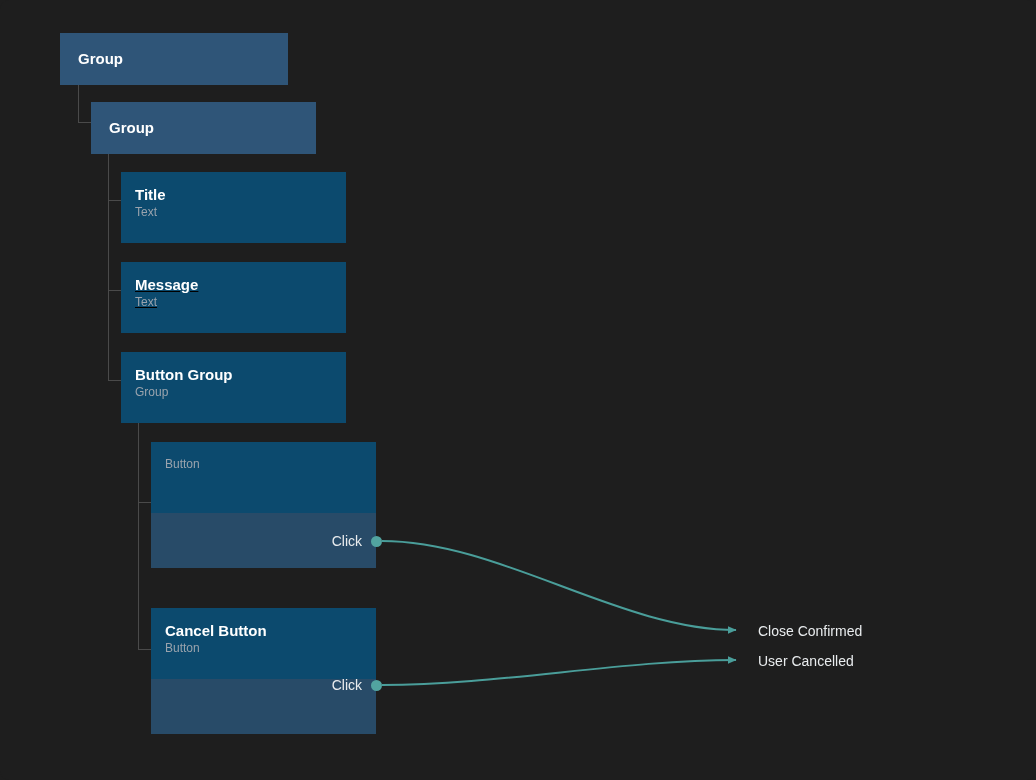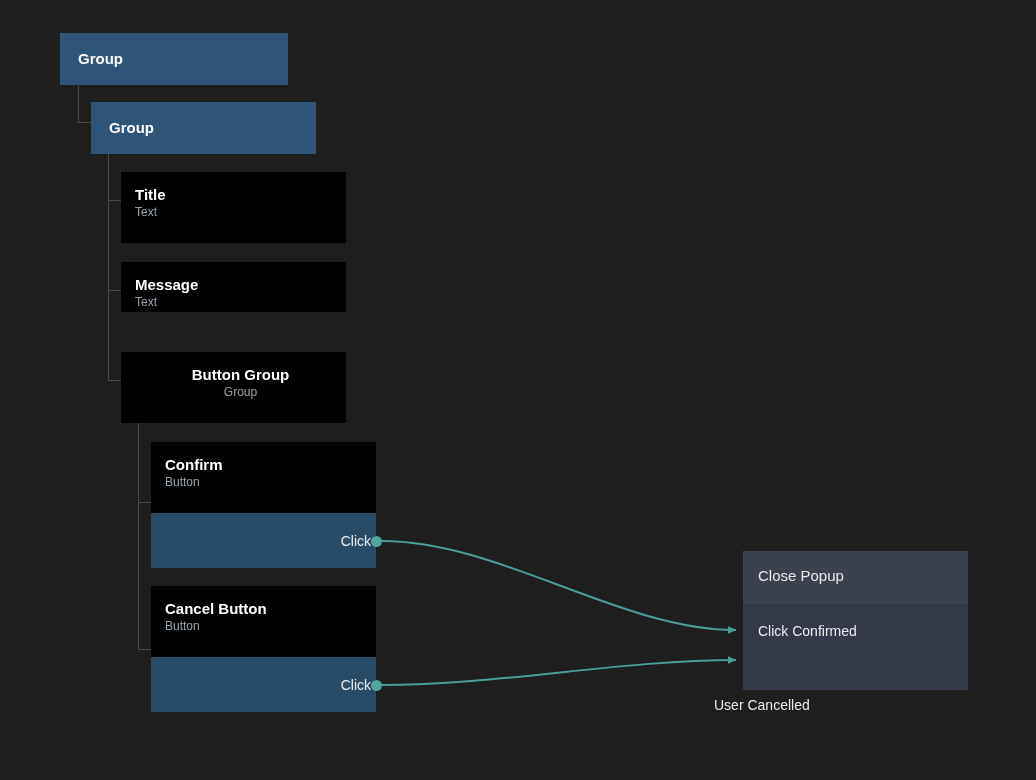--- a/index.html
+++ b/index.html
@@ -45,21 +45,21 @@
   .node-header {
     box-sizing: border-box;
     width: 100%;
   }
   .node-body {
     box-sizing: border-box;
     width: 100%;
   }
 
   
-  .node.blue .node-header { background: #000000; }
+  .node.blue .node-header { background: #0c4a6e; }
   .node.blue .node-body   { background: #284b68; }
 
   
   .node.gray .node-header { background: #3b414f; }
   .node.gray .node-body   { background: #333949; }
 
   .node-title {
     color: #ffffff;
     font-size: 15px;
     font-weight: bold;
@@ -107,21 +107,21 @@
     font-size: 14px;
     line-height: 16px;
   }
   .port-dot {
     width: 11px;
     height: 11px;
     border-radius: 50%;
     background: #52a4a0;
     flex: 0 0 auto;
   }
-  .port-row.out .port-label { }
+  .port-row.out .port-label { margin-right: 9px; }
 </style>
 </head>
 <body>
 
 <div id="canvas">
 
   <div class="tree-line v" style="left:78px; top:85px; height:38px;"></div>
   <div class="tree-line h" style="left:78px; top:122px; width:14px;"></div>
 
   <div class="tree-line v" style="left:108px; top:154px; height:227px;"></div>
@@ -151,64 +151,57 @@
     <div class="node-title">Group</div>
   </div>
 
   <div class="node blue" style="left:121px; top:172px; width:225px; height:71px;">
     <div class="node-header" style="height:71px; padding:14px 0 0 14px;">
       <div class="node-title">Title</div>
       <div class="node-subtitle">Text</div>
     </div>
   </div>
 
-  <div class="node blue" style="left:121px; top:262px; width:225px; height:50px;">
+  <div class="node blue" style="left:121px; top:262px; width:225px; height:71px;text-decoration:underline;">
     <div class="node-header" style="height:71px; padding:14px 0 0 14px;">
       <div class="node-title">Message</div>
       <div class="node-subtitle">Text</div>
     </div>
   </div>
 
   <div class="node blue" style="left:121px; top:352px; width:225px; height:71px;">
-    <div class="node-header" style="height:71px; padding:14px 0 0 14px;text-align:center;">
+    <div class="node-header" style="height:71px; padding:14px 0 0 14px;">
       <div class="node-title">Button Group</div>
       <div class="node-subtitle">Group</div>
     </div>
   </div>
 
   <div class="node blue" style="left:151px; top:442px; width:225px; height:126px;">
     <div class="node-header" style="height:71px; padding:14px 0 0 14px;">
-      <div class="node-title">Confirm</div>
       <div class="node-subtitle">Button</div>
     </div>
     <div class="node-body" style="height:55px;"></div>
   </div>
   <div class="port-row out" style="left:151px; top:535px; width:231px; height:12px;">
     <span class="port-label">Click</span>
     <span class="port-dot"></span>
   </div>
 
-  <div class="node blue" style="left:151px; top:586px; width:225px; height:132px;">
+  <div class="node blue" style="left:151px; top:608px; width:225px; height:132px;">
     <div class="node-header" style="height:71px; padding:14px 0 0 14px;">
       <div class="node-title">Cancel Button</div>
       <div class="node-subtitle">Button</div>
     </div>
     <div class="node-body" style="height:55px;"></div>
   </div>
   <div class="port-row out" style="left:151px; top:679px; width:231px; height:12px;">
     <span class="port-label">Click</span>
     <span class="port-dot"></span>
   </div>
 
-  <div class="node gray" style="left:743px; top:551px; width:225px; height:139px;">
-    <div class="node-header" style="height:53px; padding:16px 0 0 15px;">
-      <div class="node-title light">Close Popup</div>
-    </div>
-    <div class="node-body" style="height:86px;"></div>
-  </div>
   <div class="port-row in" style="left:758px; top:622px; height:17px;">
-    <span class="port-label">Click Confirmed</span>
-  </div>
-  <div class="port-row in" style="left:714px; top:652px; height:17px;margin-top:44px;">
+    <span class="port-label">Close Confirmed</span>
+  </div>
+  <div class="port-row in" style="left:758px; top:652px; height:17px;">
     <span class="port-label">User Cancelled</span>
   </div>
 
 </div>
 
 </body></html>

